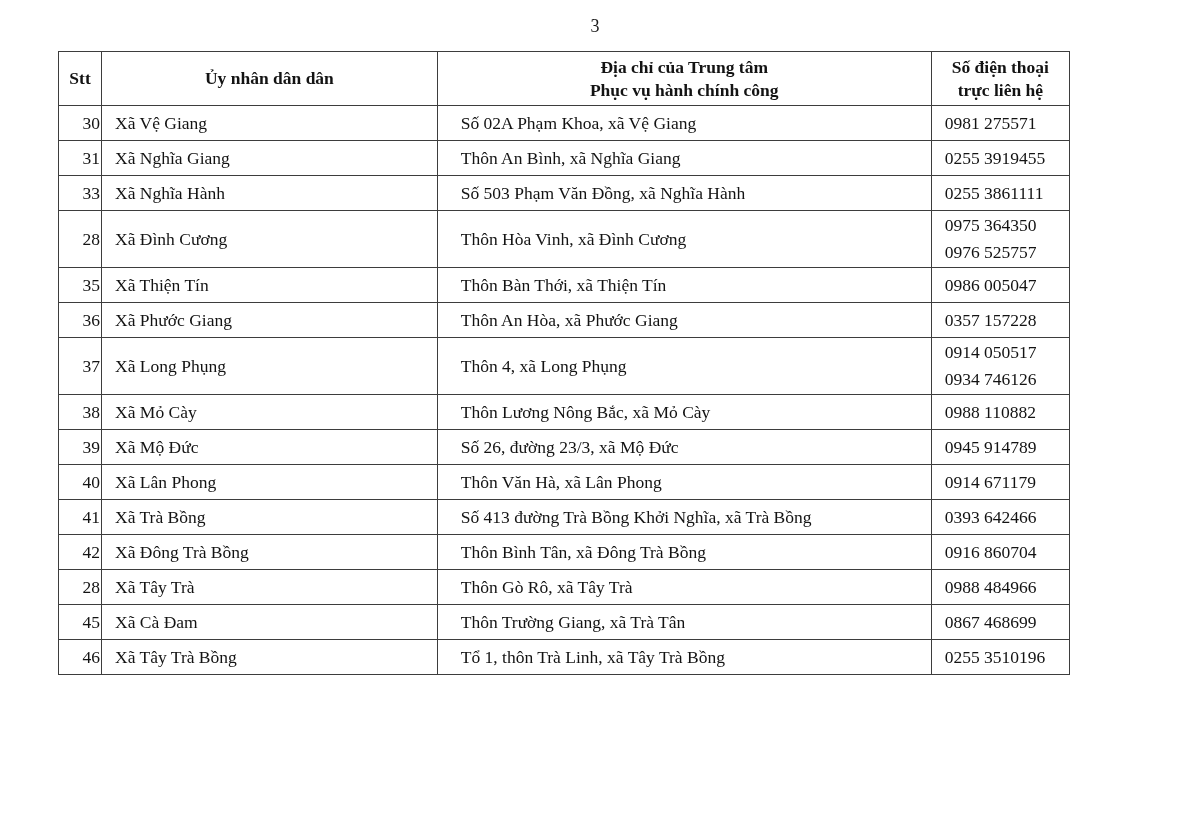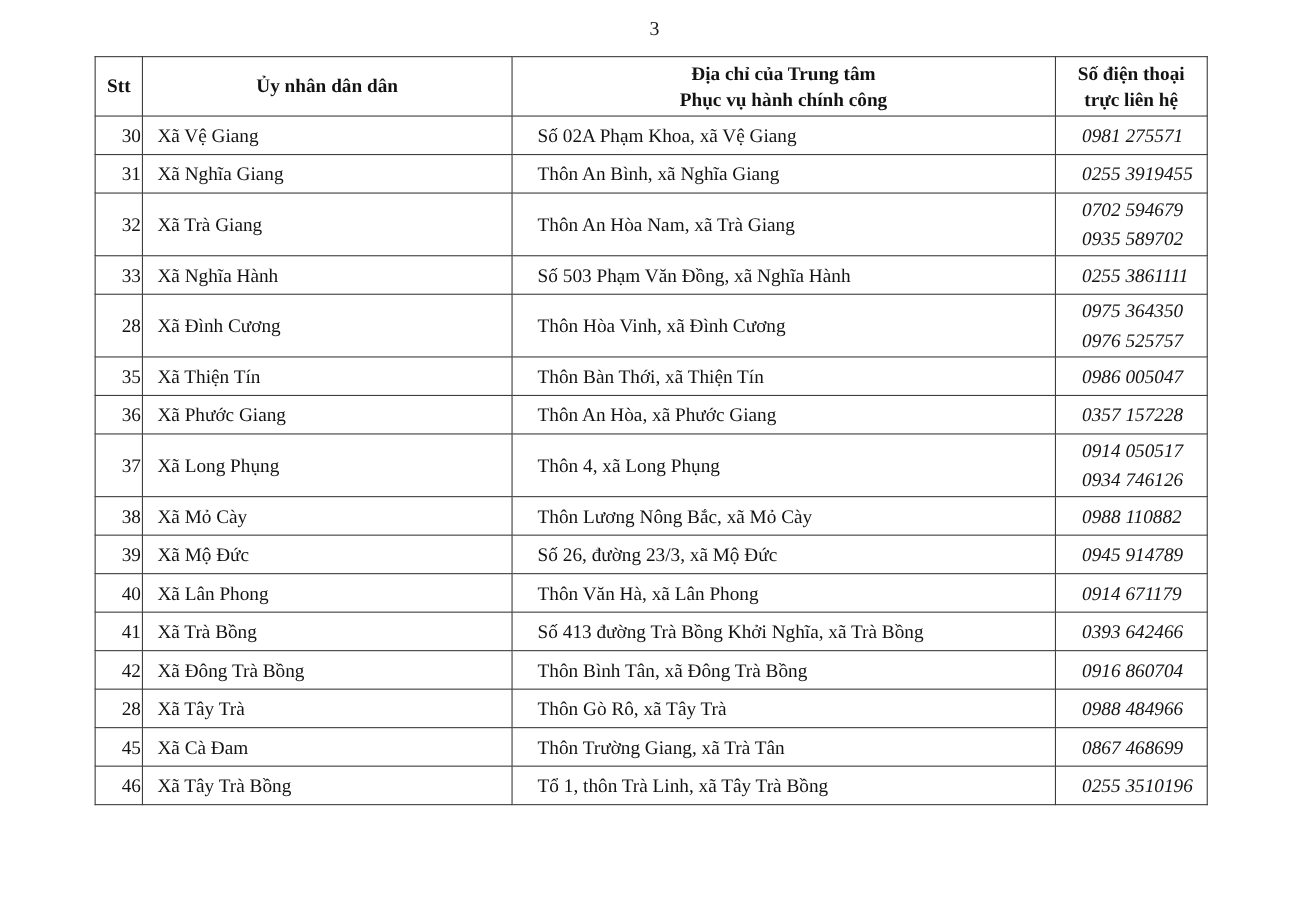--- a/index.html
+++ b/index.html
@@ -21,21 +21,21 @@
   }
   .page-number {
     text-align: center;
     padding-top: 16px;
     font-size: 18px;
     color: #1a1a1a;
   }
   table.directory {
     border-collapse: collapse;
     table-layout: fixed;
-    margin: 14px 0 0 86px;
+    margin: 14px 0 0 58px;
     width: 1012px;
     font-size: 17.5px;
   }
   table.directory th,
   table.directory td {
     border: 1.5px solid #3d3d3d;
     vertical-align: middle;
     overflow: hidden;
     white-space: nowrap;
   }
@@ -57,22 +57,21 @@
   td.cell-stt {
     text-align: right;
   }
   td.cell-name {
     padding-left: 13px;
   }
   td.cell-address {
     padding-left: 23px;
   }
   td.cell-phone {
-    padding-left: 24px;
-    font-style: italic;
+    padding-left: 13px;
   }
   td.cell-phone div {
     line-height: 27px;
   }
 </style>
 </head>
 <body>
 
 <div class="page">
 
@@ -110,29 +109,20 @@
         </tr>
         <tr>
           <td class="cell-stt">31</td>
           <td class="cell-name">Xã Nghĩa Giang</td>
           <td class="cell-address">Thôn An Bình, xã Nghĩa Giang</td>
           <td class="cell-phone">
             <div>0255 3919455</div>
           </td>
         </tr>
         <tr>
-          <td class="cell-stt">32</td>
-          <td class="cell-name">Xã Trà Giang</td>
-          <td class="cell-address">Thôn An Hòa Nam, xã Trà Giang</td>
-          <td class="cell-phone">
-            <div>0702 594679</div>
-            <div>0935 589702</div>
-          </td>
-        </tr>
-        <tr>
           <td class="cell-stt">33</td>
           <td class="cell-name">Xã Nghĩa Hành</td>
           <td class="cell-address">Số 503 Phạm Văn Đồng, xã Nghĩa Hành</td>
           <td class="cell-phone">
             <div>0255 3861111</div>
           </td>
         </tr>
         <tr>
           <td class="cell-stt">28</td>
           <td class="cell-name">Xã Đình Cương</td>

